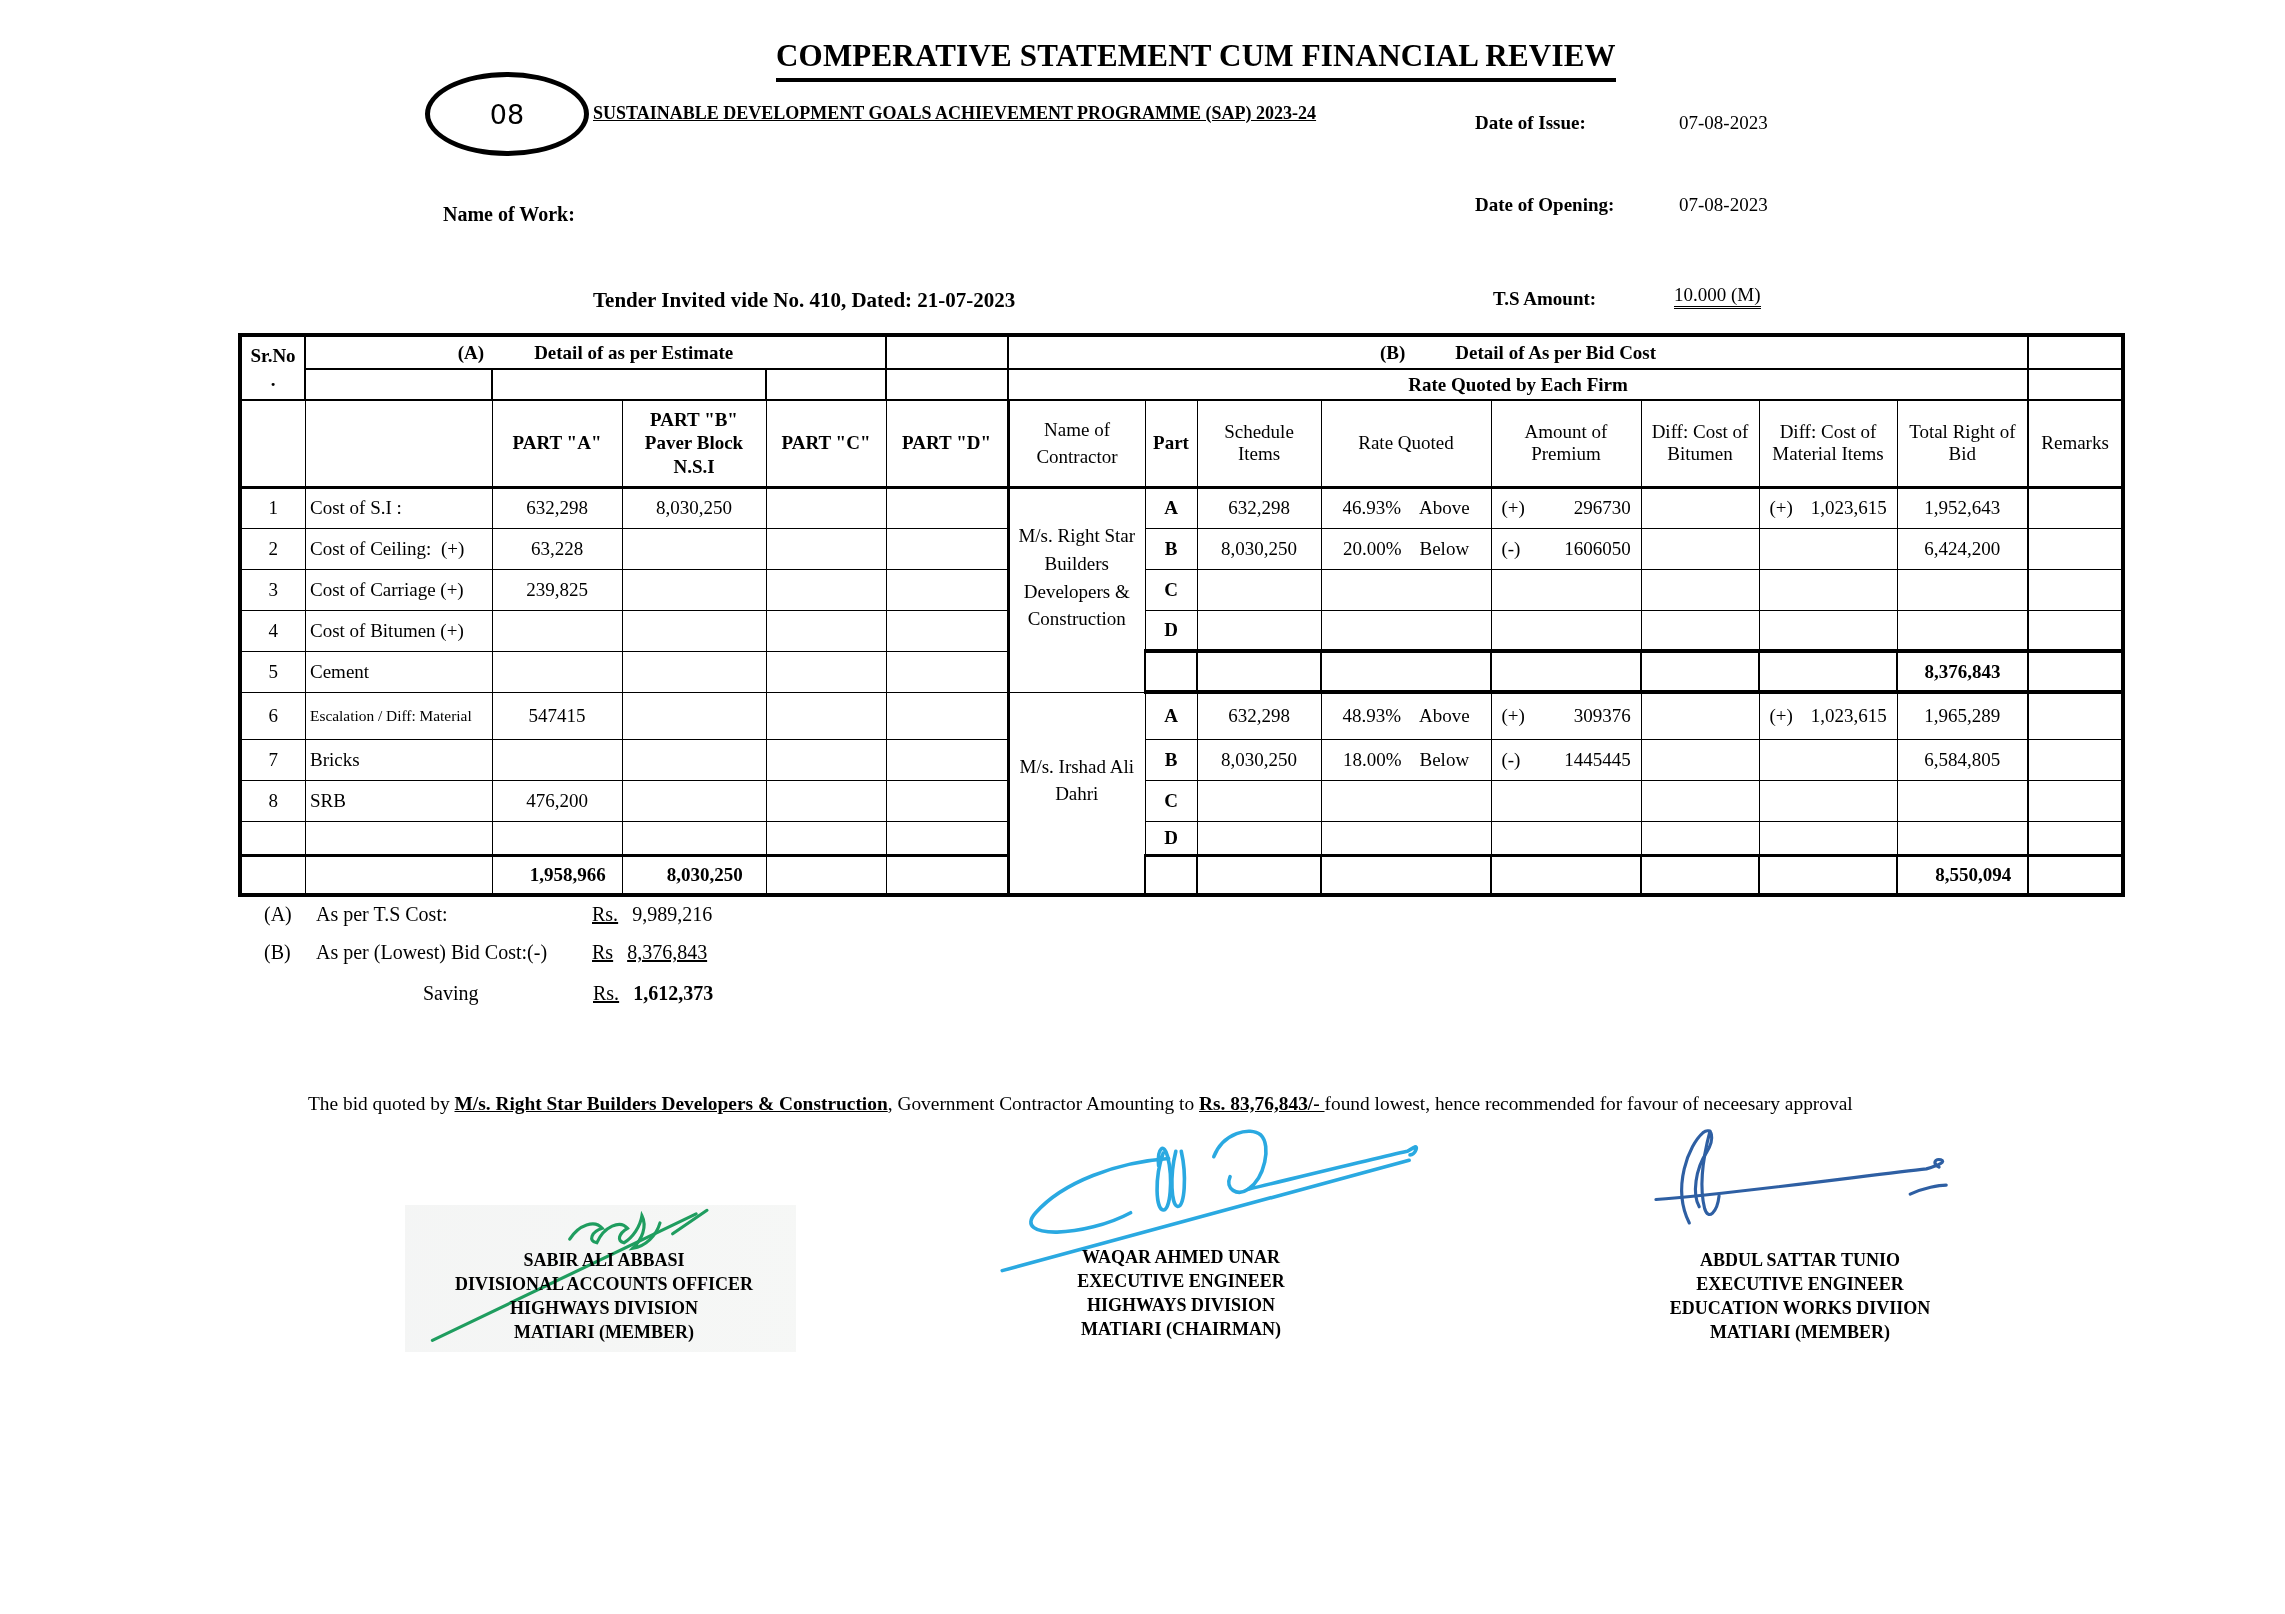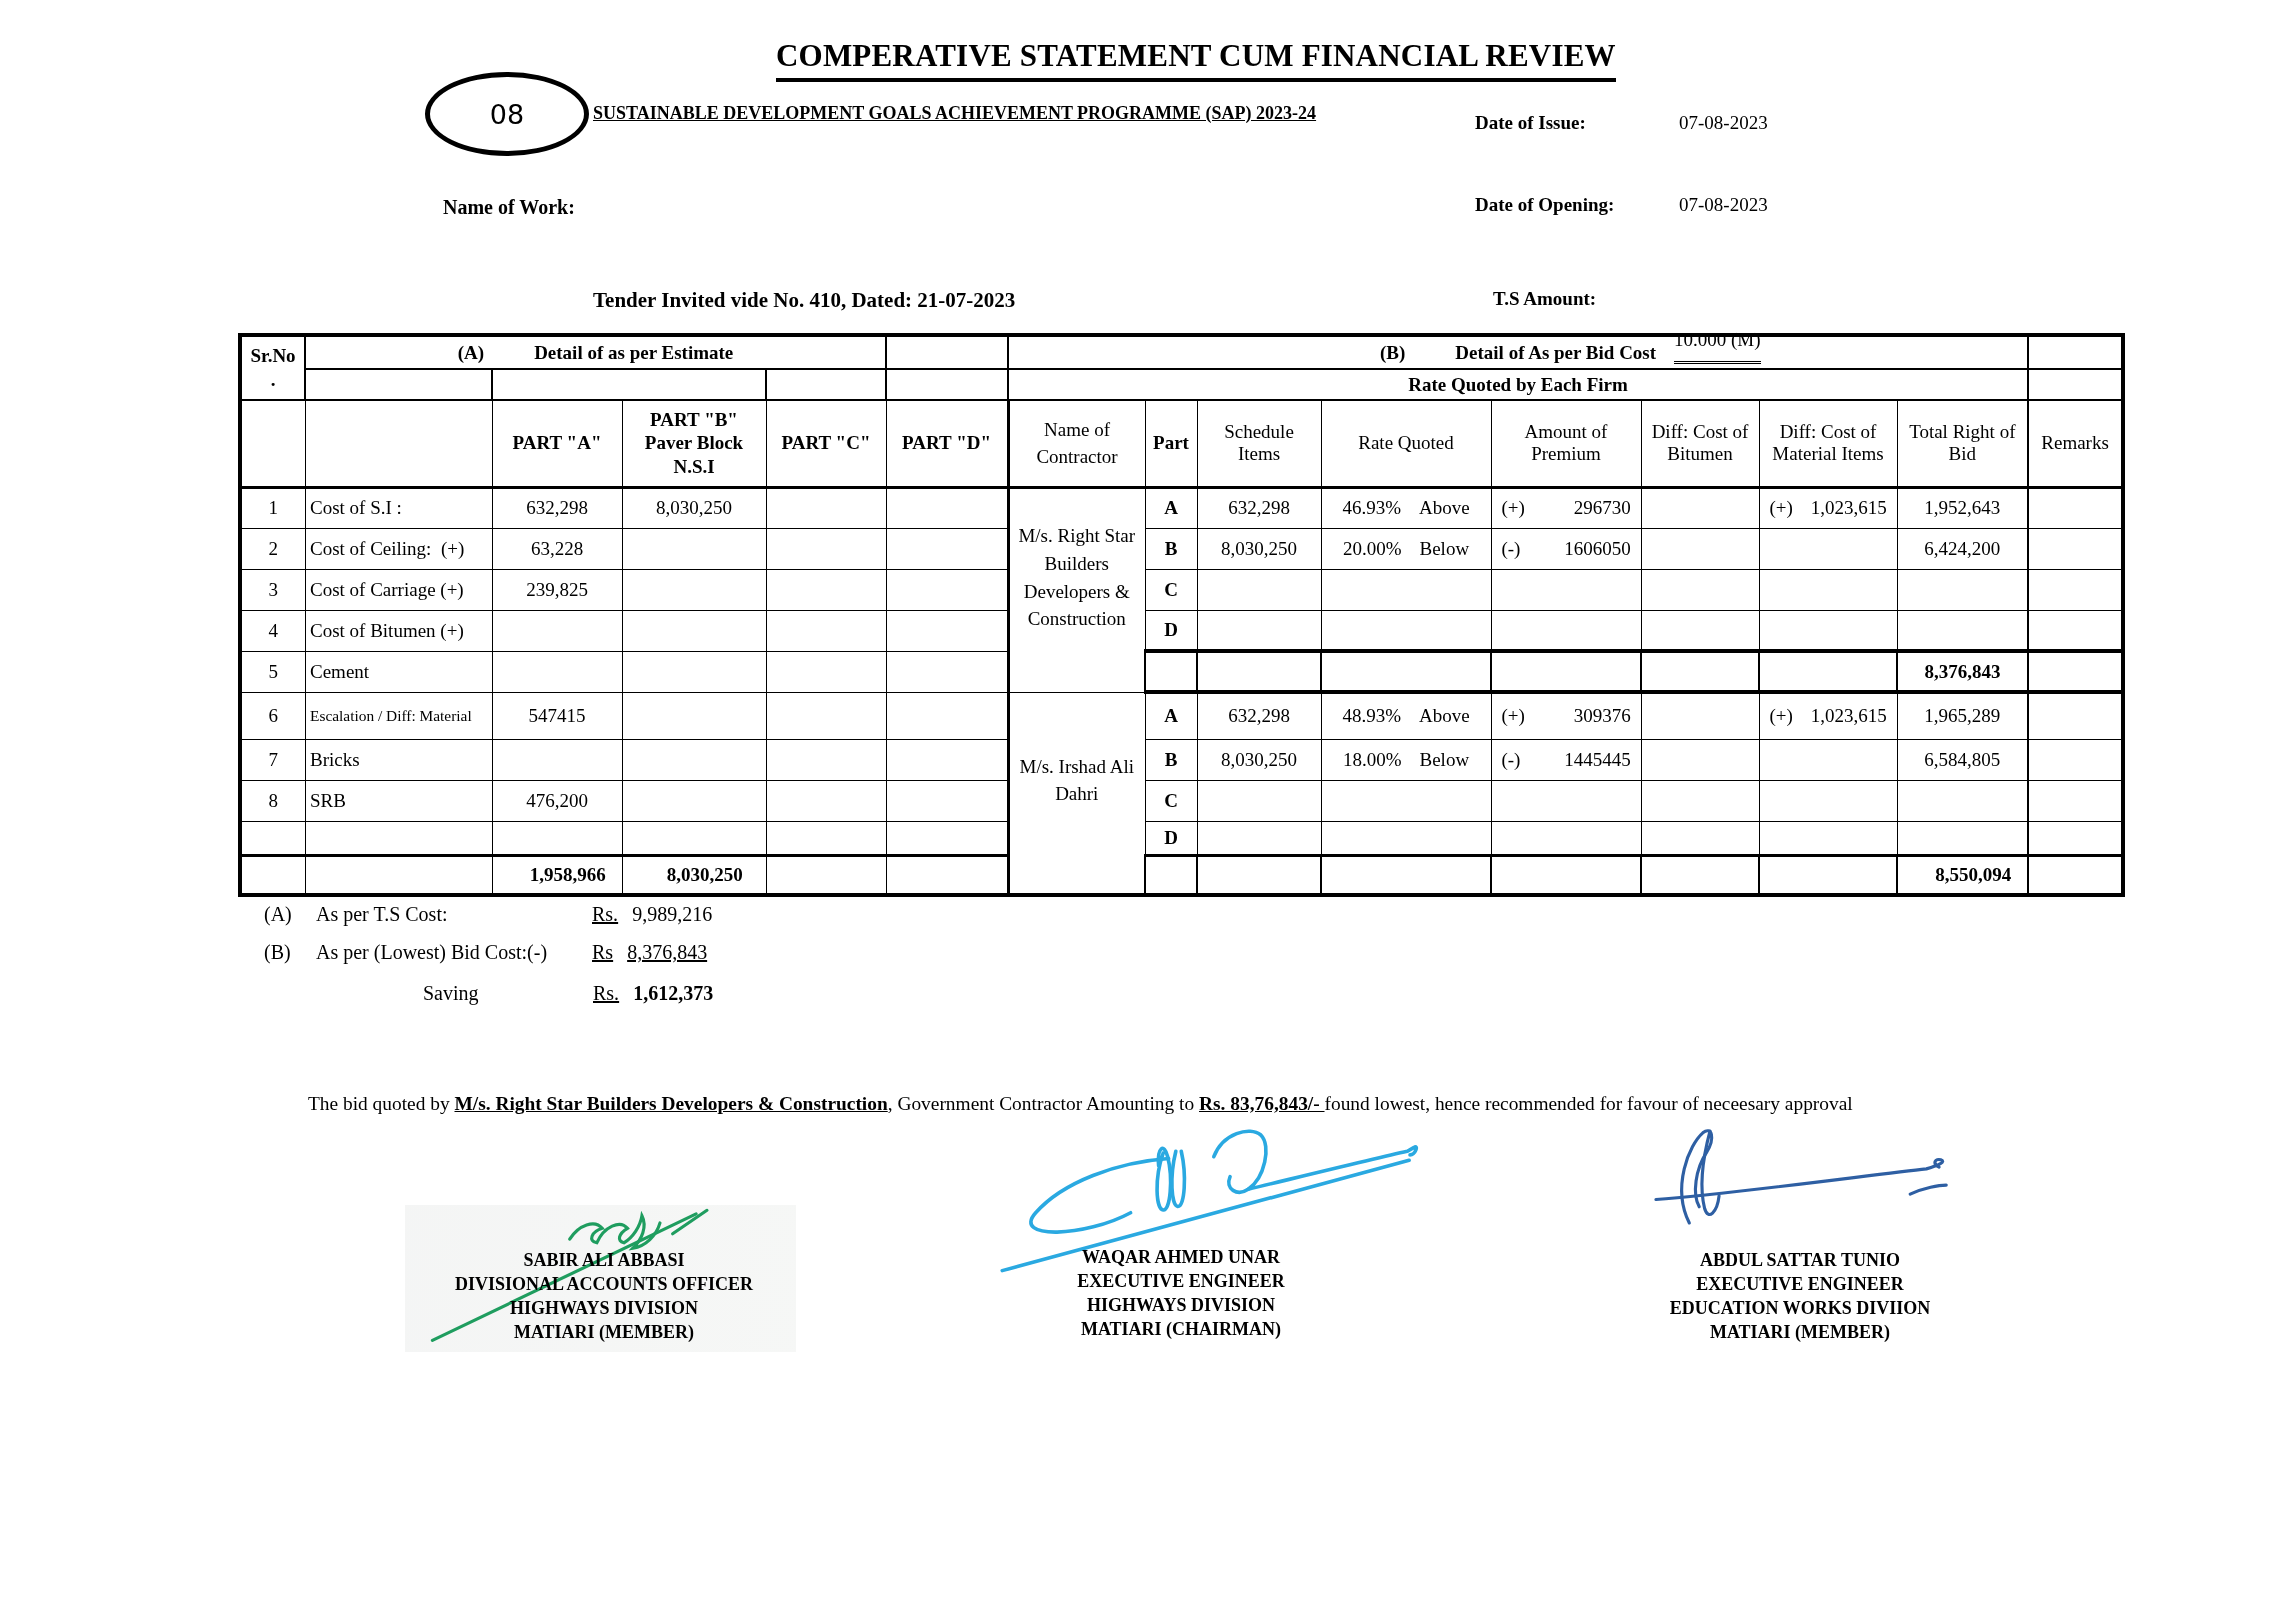--- a/index.html
+++ b/index.html
@@ -10,26 +10,26 @@
   
   .doc-title{left:776px;top:38px;font-size:31px;font-weight:bold;
              border-bottom:4.5px solid #000;padding-bottom:3.6px;letter-spacing:0.2px;}
   .sheet-circle{left:425px;top:72px;width:154px;height:74px;border:5.4px solid #000;
                 border-radius:50%;display:flex;align-items:center;justify-content:center;
                 font-family:"DejaVu Sans", sans-serif;font-size:27px;}
   .programme{left:593px;top:100px;width:724px;font-size:18px;font-weight:bold;
              text-decoration:underline;line-height:1.55;}
   .lbl{font-size:19px;font-weight:bold;}
   .val{font-size:19px;}
-  .now-label{left:443px;top:196px;font-size:20px;font-weight:bold;}
+  .now-label{left:443px;top:203px;font-size:20px;font-weight:bold;}
   .now-value{left:593px;top:183px;width:737px;font-size:21px;font-weight:bold;
              text-decoration:underline;line-height:1.55;}
   .tender-line{left:593px;top:288px;font-size:21px;font-weight:bold;}
   .ts-label{left:1493px;top:288px;}
-  .ts-value{left:1674px;top:284px;border-bottom:3.6px double #000;padding-bottom:10px;margin-top:45px;}
+  .ts-value{left:1674px;top:284px;border-bottom:3.6px double #000;padding-bottom:0;}
   .doi-label{left:1475px;top:112px;}
   .doi-value{left:1679px;top:112px;}
   .doo-label{left:1475px;top:194px;}
   .doo-value{left:1679px;top:194px;}
 
   
   .tbl-wrap{left:238px;top:333px;}
   table{border-collapse:collapse;table-layout:fixed;width:1883px;font-size:19px;
         border:4.5px solid #000;}
   td{border:1.8px solid #000;text-align:center;vertical-align:middle;

